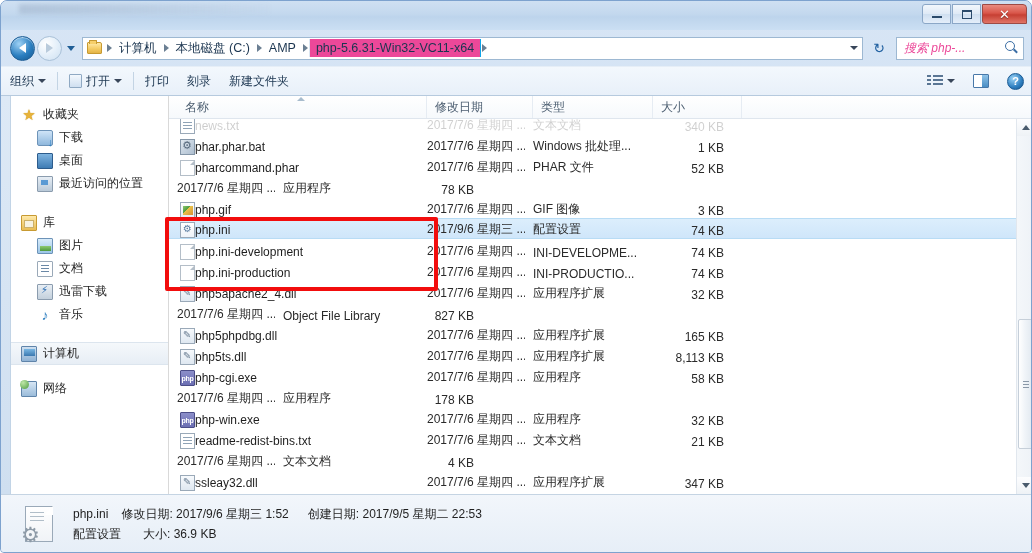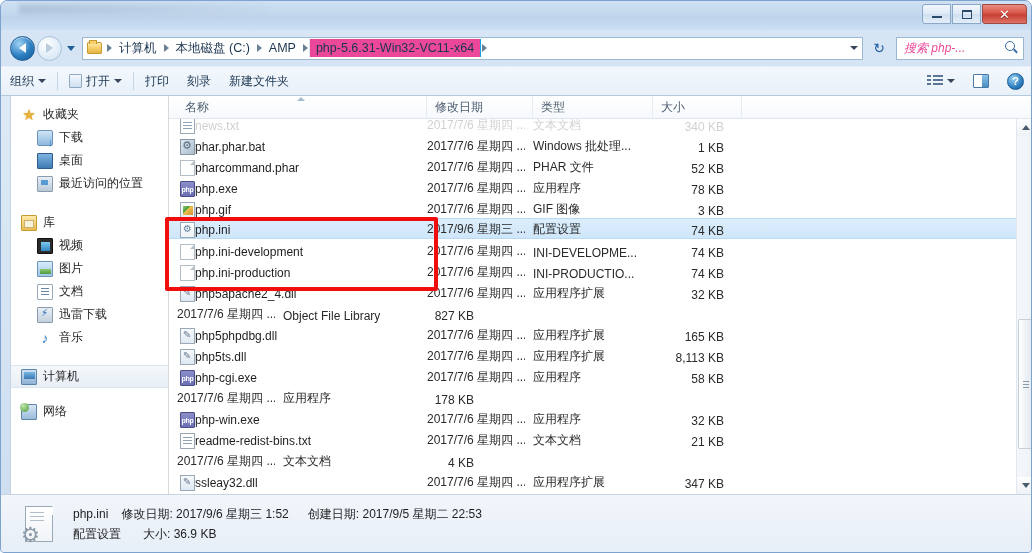--- a/index.html
+++ b/index.html
@@ -610,24 +610,20 @@
       </div>
 
       <div class="sb-gap"></div>
 
       <div class="sb-group">
         <div class="sb-row">
           <span class="sb-ico ico-library"></span>
           <span>库</span>
         </div>
         <div class="sb-row child">
-          <span class="sb-ico ico-video"></span>
-          <span>视频</span>
-        </div>
-        <div class="sb-row child">
           <span class="sb-ico ico-picture"></span>
           <span>图片</span>
         </div>
         <div class="sb-row child">
           <span class="sb-ico ico-docs"></span>
           <span>文档</span>
         </div>
         <div class="sb-row child">
           <span class="sb-ico ico-thunder"></span>
           <span>迅雷下载</span>
@@ -698,24 +694,20 @@
           <span class="fname">
               <span class="f-ico ico-plain"></span>
               <span>pharcommand.phar</span>
             </span>
           <span class="fdate">2017/7/6 星期四 ...</span>
           <span class="ftype">PHAR 文件</span>
           <span class="fsize">52 KB</span>
         </div>
 
         <div class="frow">
-          <span class="fname">
-              <span class="f-ico ico-php">php</span>
-              <span>php.exe</span>
-            </span>
           <span class="fdate">2017/7/6 星期四 ...</span>
           <span class="ftype">应用程序</span>
           <span class="fsize">78 KB</span>
         </div>
 
         <div class="frow">
           <span class="fname">
               <span class="f-ico ico-gif"></span>
               <span>php.gif</span>
             </span>

